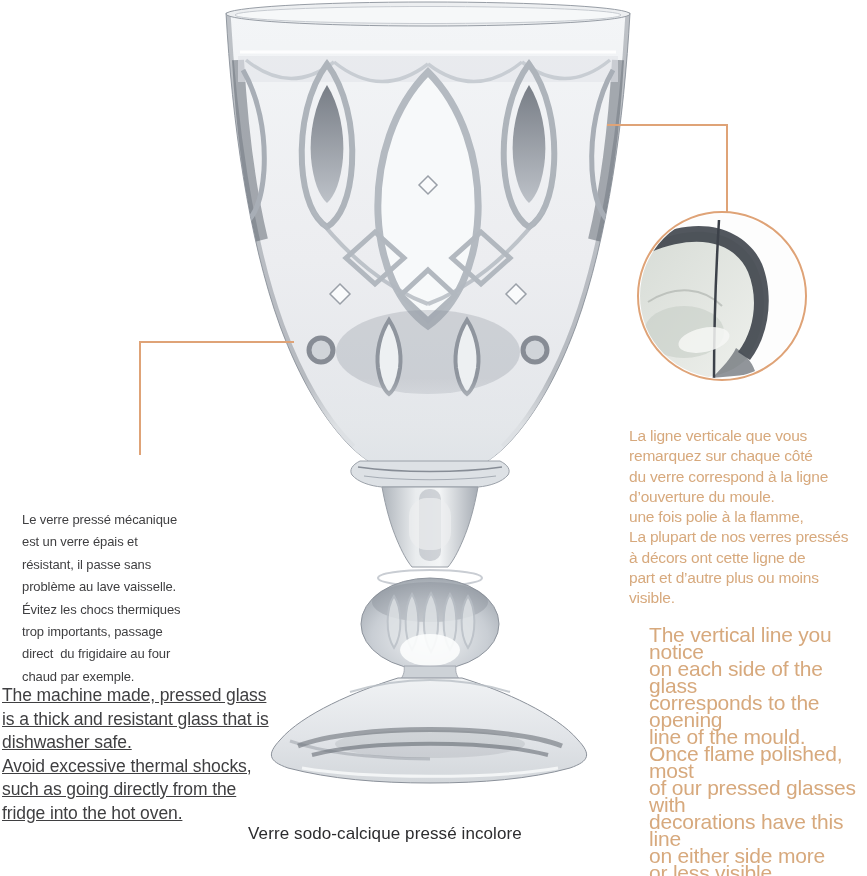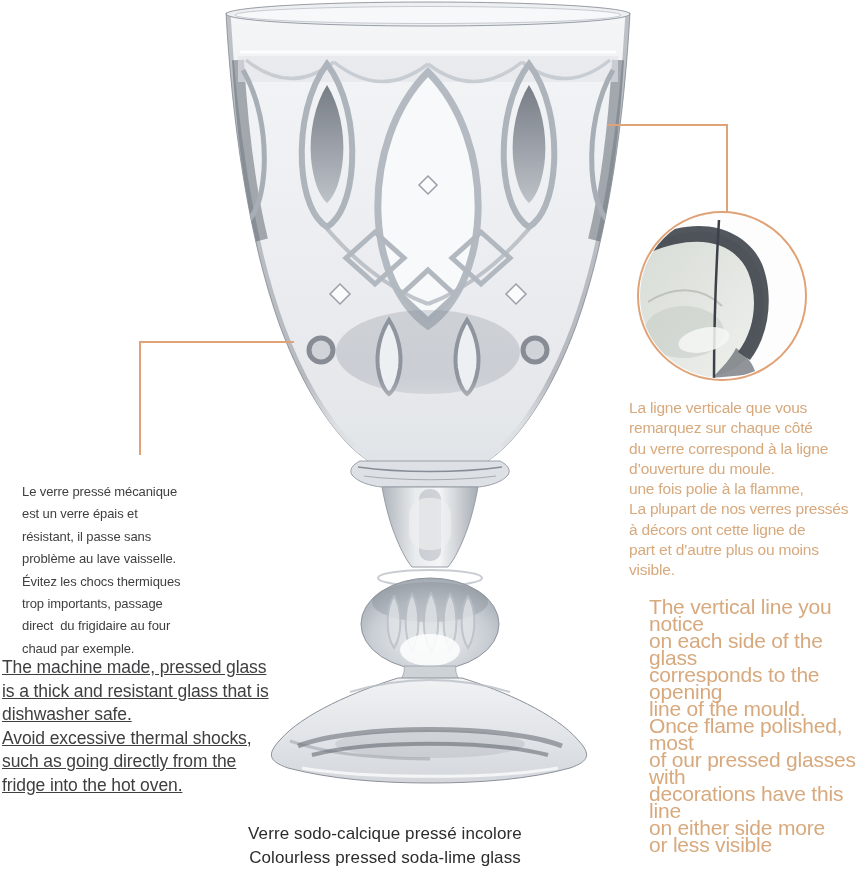--- a/index.html
+++ b/index.html
@@ -8,20 +8,21 @@
     width:867px;height:876px;
     overflow:hidden;
     background:#ffffff;
     font-family:"Liberation Sans", sans-serif;
   }
   .stage{position:absolute;left:0;top:0;}
   .txt{
     position:absolute;
     white-space:pre-wrap;
     color:var(--body-text,#3f3f41);
+    margin-top:28px;
   }
   .left-fr{
     left:22px;top:481px;
     font-size:13px;line-height:22.4px;
     letter-spacing:-0.1px;
   }
   .left-en{
     left:2px;top:656px;
     font-size:17.5px;line-height:23.5px;
     letter-spacing:-0.1px;
@@ -229,15 +230,14 @@
 corresponds to the opening
 line of the mould.
 Once flame polished, most
 of our pressed glasses with
 decorations have this line
 on either side more
 or less visible</div>
 
   <div class="caption">
     <div>Verre sodo-calcique pressé incolore</div>
-    <div>Colourless pressed soda-lime glass</div>
   </div>
 </div>
 
 </body></html>

